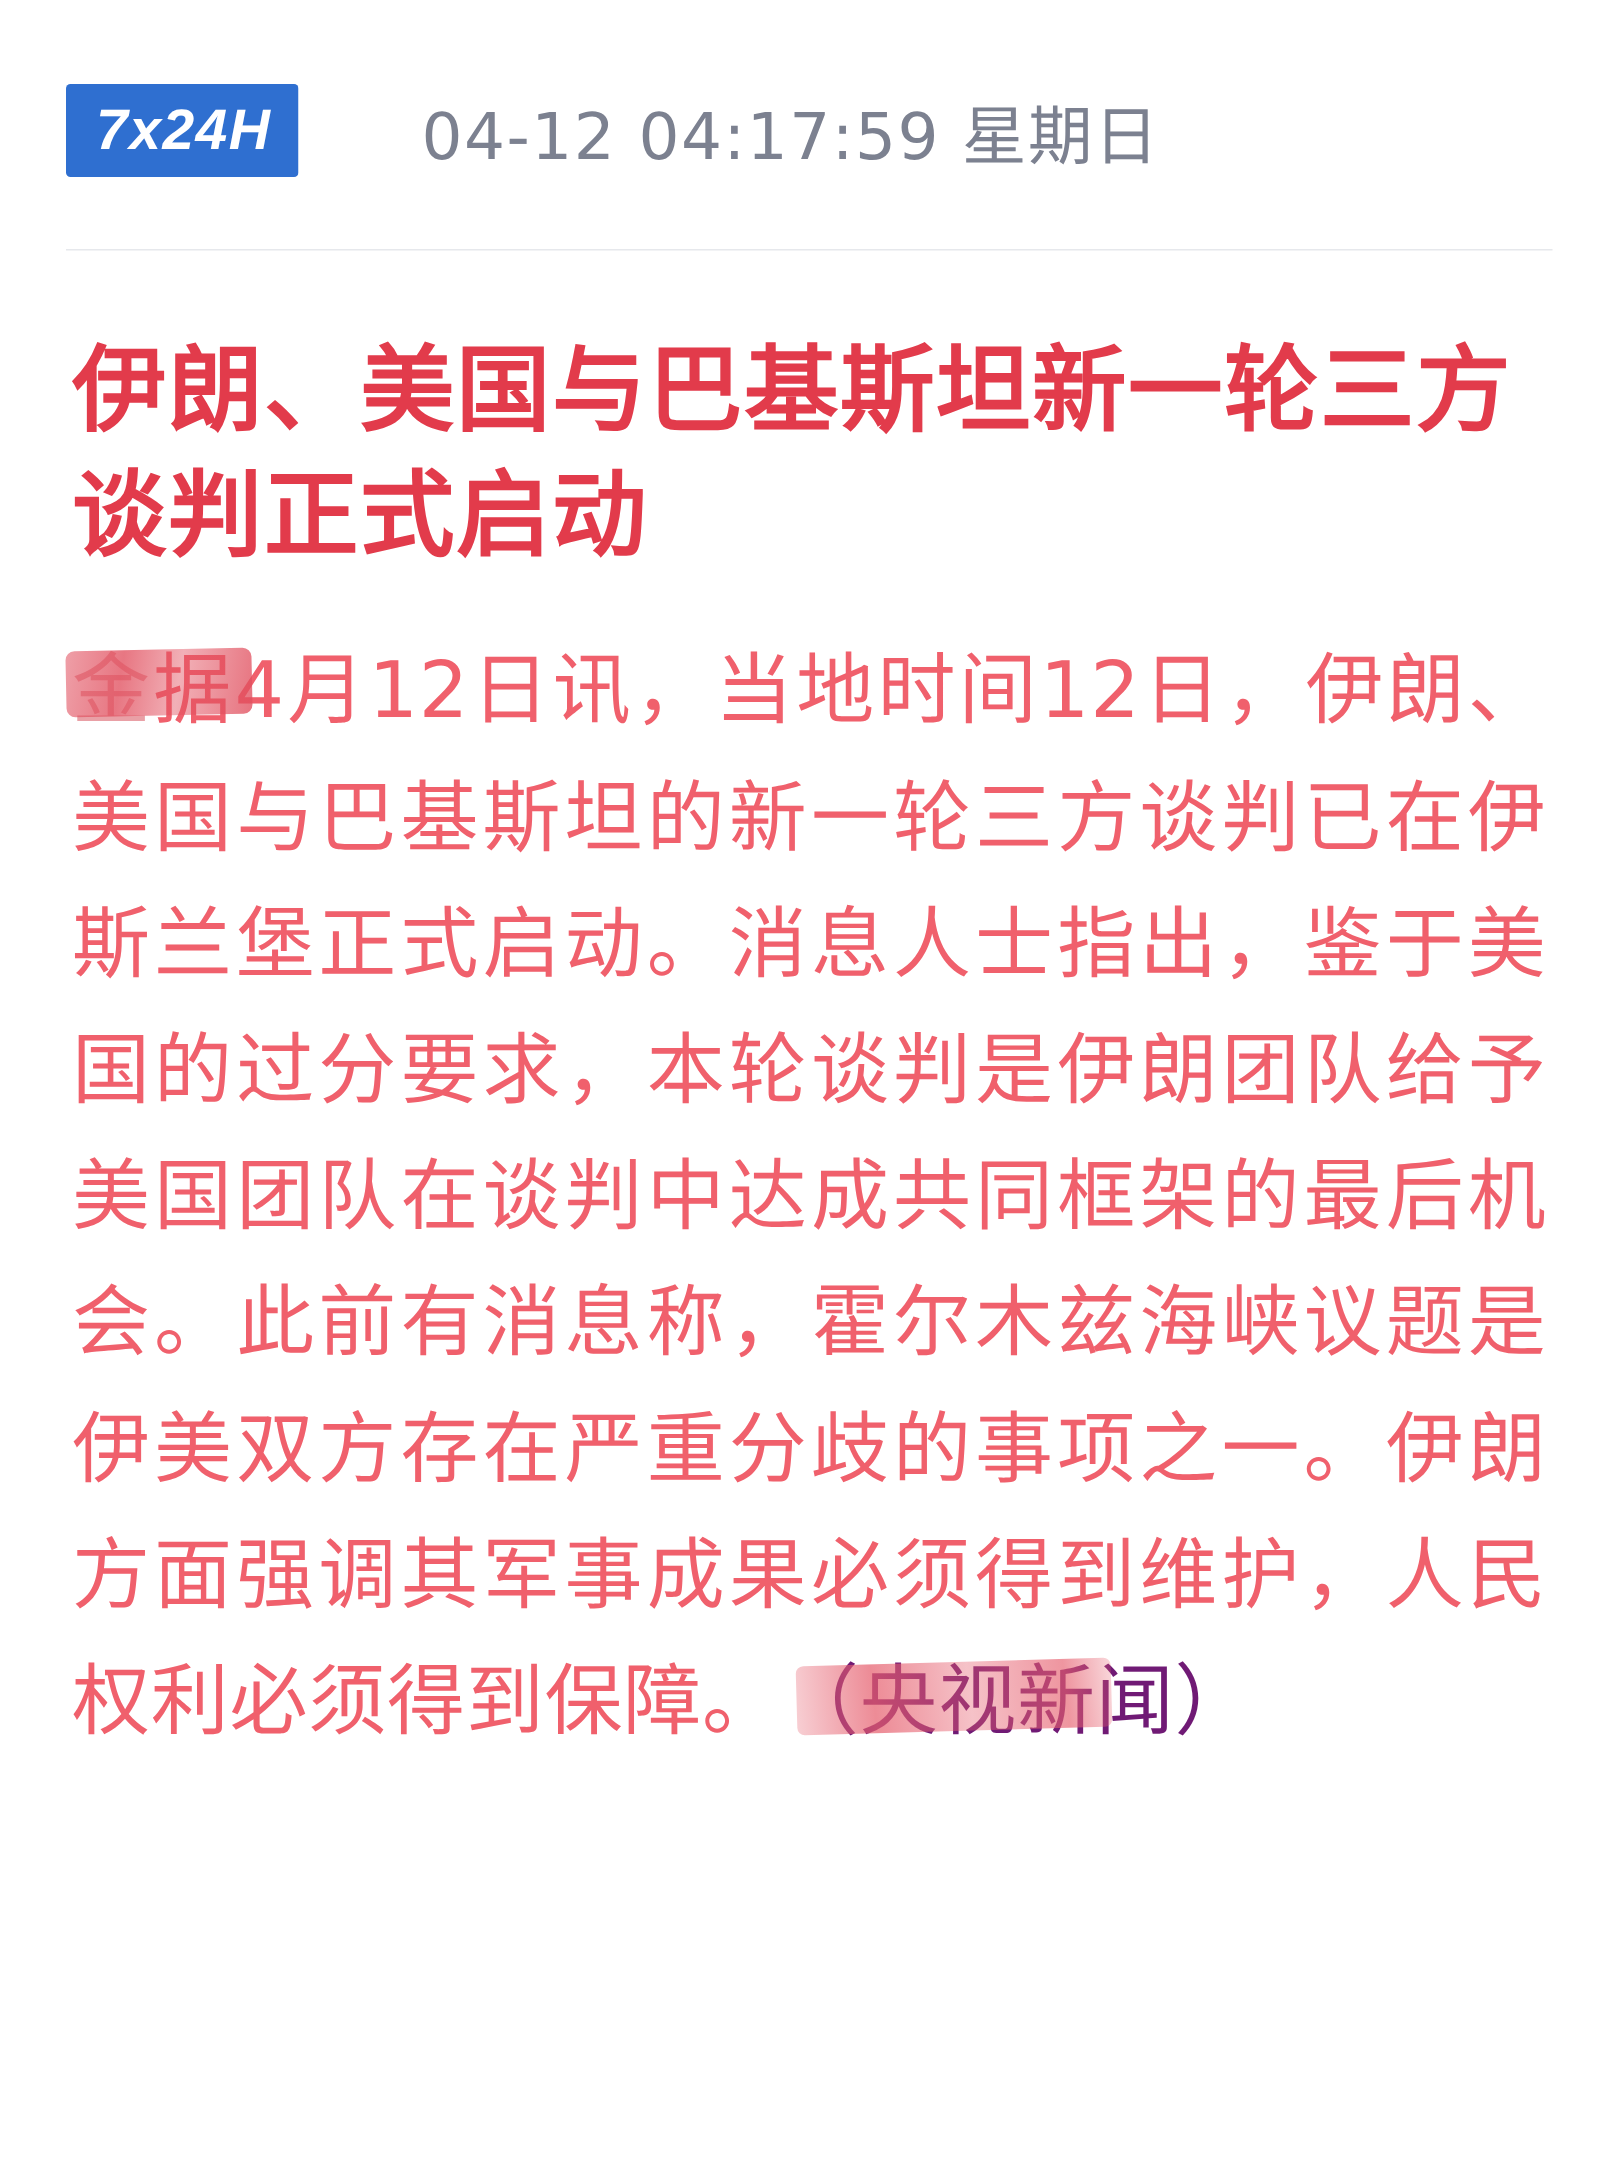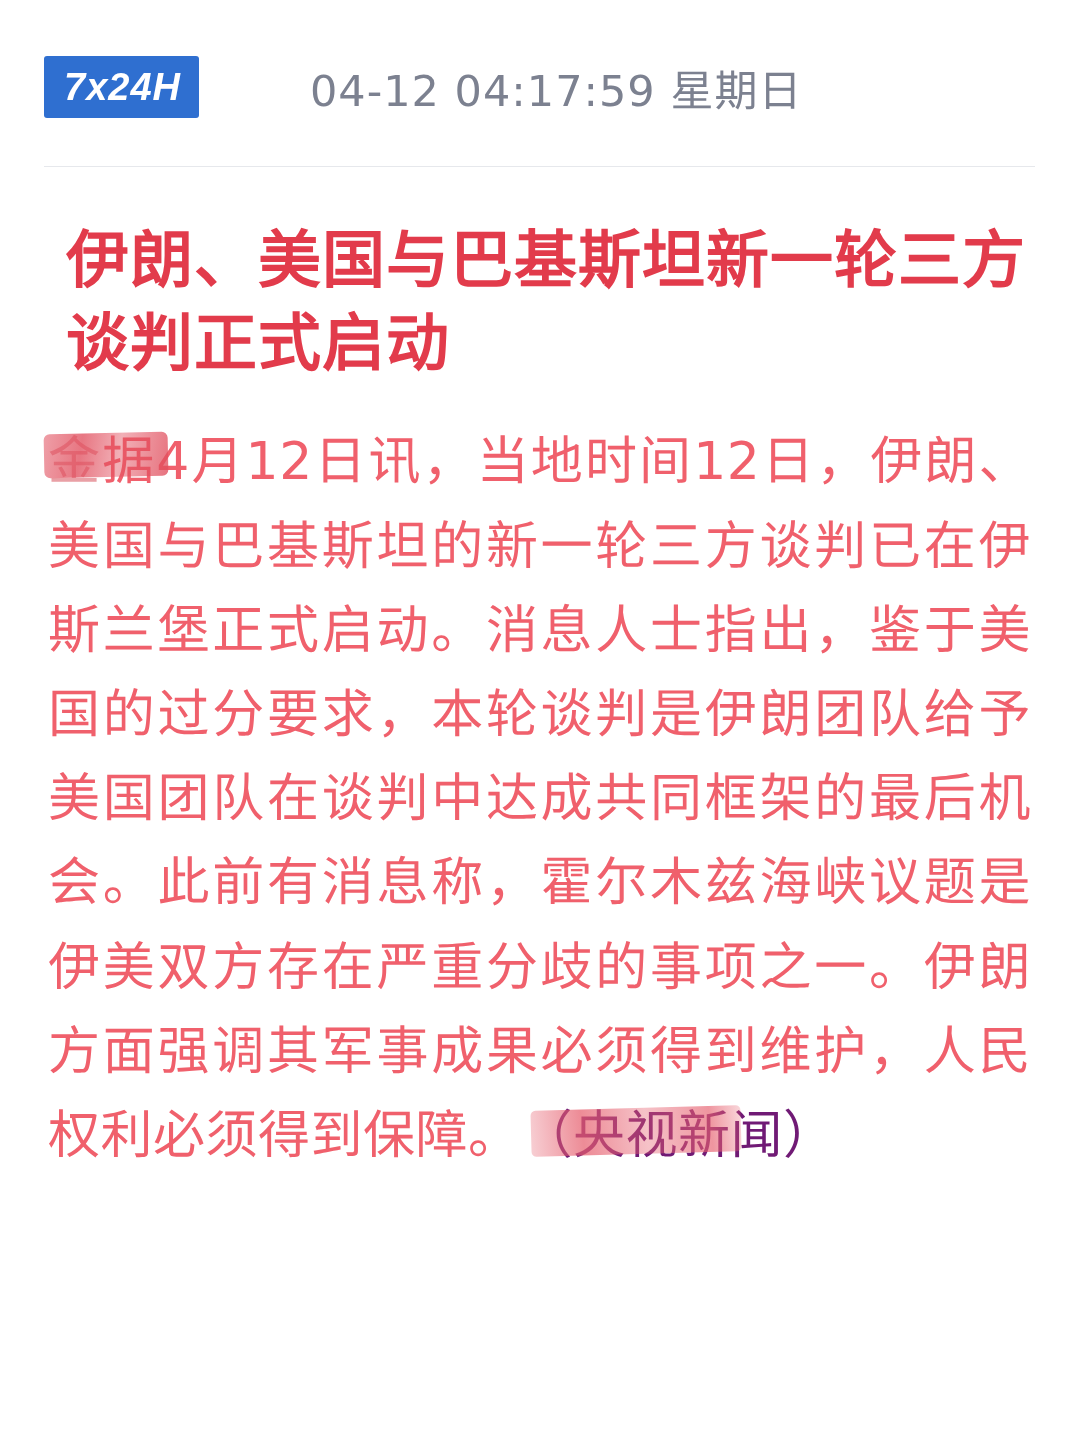--- a/index.html
+++ b/index.html
@@ -62,21 +62,21 @@
     font-weight: bold;
     font-style: italic;
     display: flex;
     align-items: center;
     justify-content: center;
     padding: 0 22px 0 14px;
     letter-spacing: 2px;
   }
 
   .timestamp {
-    margin-left: 111px;
+    margin-left: 82px;
     color: #7c8190;
     font-size: 43px;
     font-weight: normal;
     letter-spacing: 1px;
     white-space: nowrap;
     font-family: "DejaVu Sans", "Liberation Sans", sans-serif;
   }
 
   .divider {
     height: 1px;
@@ -89,21 +89,21 @@
     padding: 52px 48px 0 48px;
     box-sizing: border-box;
   }
 
   .headline {
     color: #e23b4b;
     font-size: 63px;
     font-weight: bold;
     line-height: 1.32;
     letter-spacing: 1px;
-    margin: 0 0 34px 18px;
+    margin: 0 0 34px 0;
     font-family: "DejaVu Sans", "Liberation Sans", sans-serif;
   }
 
   .body-text {
     color: #f0606c;
     font-size: 52px;
     line-height: 1.62;
     letter-spacing: 0.5px;
     margin: 0;
     text-align: justify;

